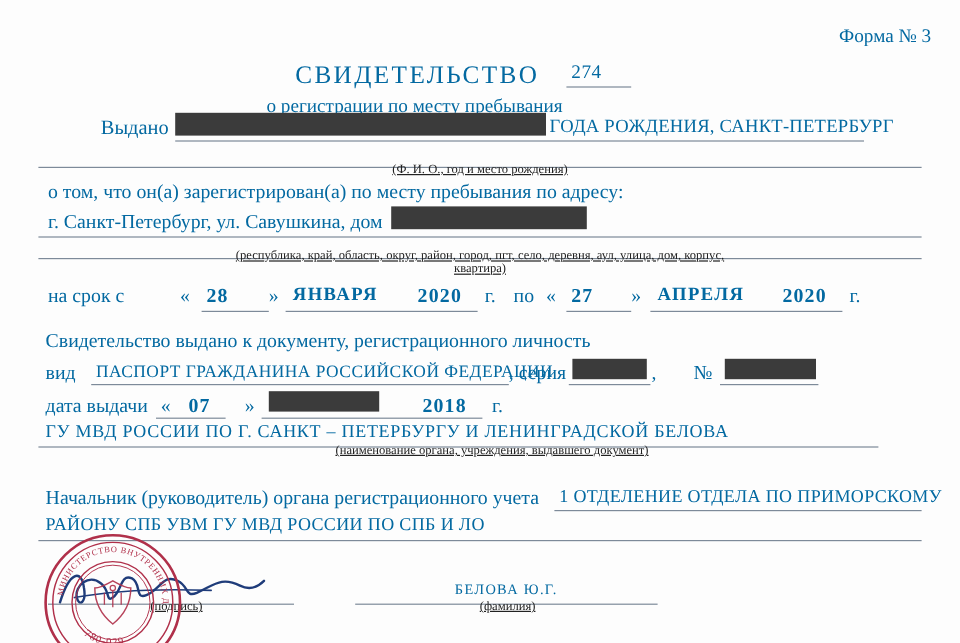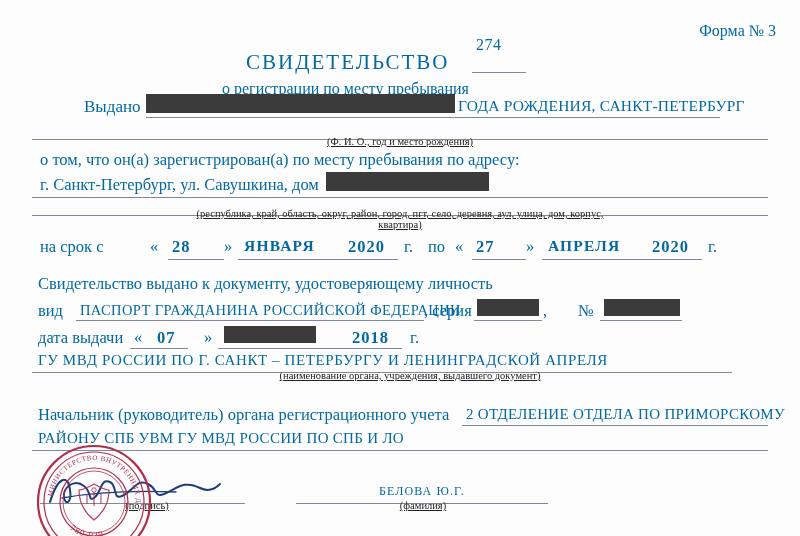--- a/index.html
+++ b/index.html
@@ -49,21 +49,21 @@
     top: 22px; right: 24px;
     font-size: 16px;
   }
   #title-main {
     top: 50px; left: 246px;
     font-size: 21px;
     letter-spacing: 2.0px;
     font-weight: 400;
   }
   #cert-number {
-    top: 36px; left: 476px;
+    top: 52px; left: 476px;
     font-size: 16px;
     letter-spacing: 0.5px;
   }
   #cert-number-underline {
     top: 72px; left: 472px; width: 54px;
   }
   #title-sub {
     top: 80px; left: 222px;
     font-size: 16px;
   }
@@ -227,21 +227,21 @@
   <div class="txt" id="day-to">27</div>
   <div class="txt" id="q4">»</div>
   <div class="txt" id="month-to">АПРЕЛЯ</div>
   <div class="txt" id="year-to">2020</div>
   <div class="txt" id="g2">г.</div>
   <div class="rule" id="term-u1"></div>
   <div class="rule" id="term-u2"></div>
   <div class="rule" id="term-u3"></div>
   <div class="rule" id="term-u4"></div>
 
-  <div class="txt" id="doc-line">Свидетельство выдано к документу, удостоверяющему личность</div>
+  <div class="txt" id="doc-line">Свидетельство выдано к документу, регистрационного личность</div>
   <div class="txt" id="vid-label">вид</div>
   <div class="txt" id="vid-value">ПАСПОРТ ГРАЖДАНИНА РОССИЙСКОЙ ФЕДЕРАЦИИ</div>
   <div class="txt" id="seria-label">, серия</div>
   <div class="redact" id="seria-redact"></div>
   <div class="txt" id="comma1">,</div>
   <div class="txt" id="no-label">№</div>
   <div class="redact" id="no-redact"></div>
   <div class="rule" id="vid-rule"></div>
   <div class="rule" id="seria-rule"></div>
   <div class="rule" id="no-rule"></div>
@@ -249,26 +249,26 @@
   <div class="txt" id="date-label">дата выдачи</div>
   <div class="txt" id="dq1">«</div>
   <div class="txt" id="date-day">07</div>
   <div class="txt" id="dq2">»</div>
   <div class="redact" id="date-redact"></div>
   <div class="txt" id="date-year">2018</div>
   <div class="txt" id="dg">г.</div>
   <div class="rule" id="date-u1"></div>
   <div class="rule" id="date-u2"></div>
 
-  <div class="txt" id="organ-line">ГУ  МВД  РОССИИ  ПО  Г. САНКТ – ПЕТЕРБУРГУ  И  ЛЕНИНГРАДСКОЙ АПРЕЛЯ</div>
+  <div class="txt" id="organ-line">ГУ  МВД  РОССИИ  ПО  Г. САНКТ – ПЕТЕРБУРГУ  И  ЛЕНИНГРАДСКОЙ БЕЛОВА</div>
   <div class="rule" id="organ-rule"></div>
   <div class="caption" id="organ-caption">(наименование органа, учреждения, выдавшего документ)</div>
 
   <div class="txt" id="chief-label">Начальник (руководитель) органа регистрационного учета</div>
-  <div class="txt" id="chief-value">2 ОТДЕЛЕНИЕ ОТДЕЛА  ПО ПРИМОРСКОМУ</div>
+  <div class="txt" id="chief-value">1 ОТДЕЛЕНИЕ ОТДЕЛА  ПО ПРИМОРСКОМУ</div>
   <div class="rule" id="chief-rule"></div>
   <div class="txt" id="chief-line2">РАЙОНУ СПБ УВМ  ГУ  МВД  РОССИИ  ПО СПБ  И  ЛО</div>
   <div class="rule" id="chief-rule2"></div>
 
   <svg class="signature" viewBox="0 0 180 42">
     <path d="M6 34 C14 8, 24 6, 26 22 C28 34, 22 38, 20 30 C18 20, 30 10, 40 18 C48 24, 44 34, 50 30 C58 24, 56 10, 66 14 C74 18, 68 32, 78 28 C90 23, 92 10, 104 16 C114 21, 110 30, 120 26 C134 20, 140 12, 156 20 C164 24, 170 22, 176 16" fill="none" stroke="#1f3c7a" stroke-width="2" stroke-linecap="round"></path>
     <path d="M18 30 C40 26, 80 22, 132 24" fill="none" stroke="#1f3c7a" stroke-width="1.3" stroke-linecap="round"></path>
   </svg>
   <div class="rule" id="sign-rule"></div>
   <div class="caption" id="sign-caption">(подпись)</div>

